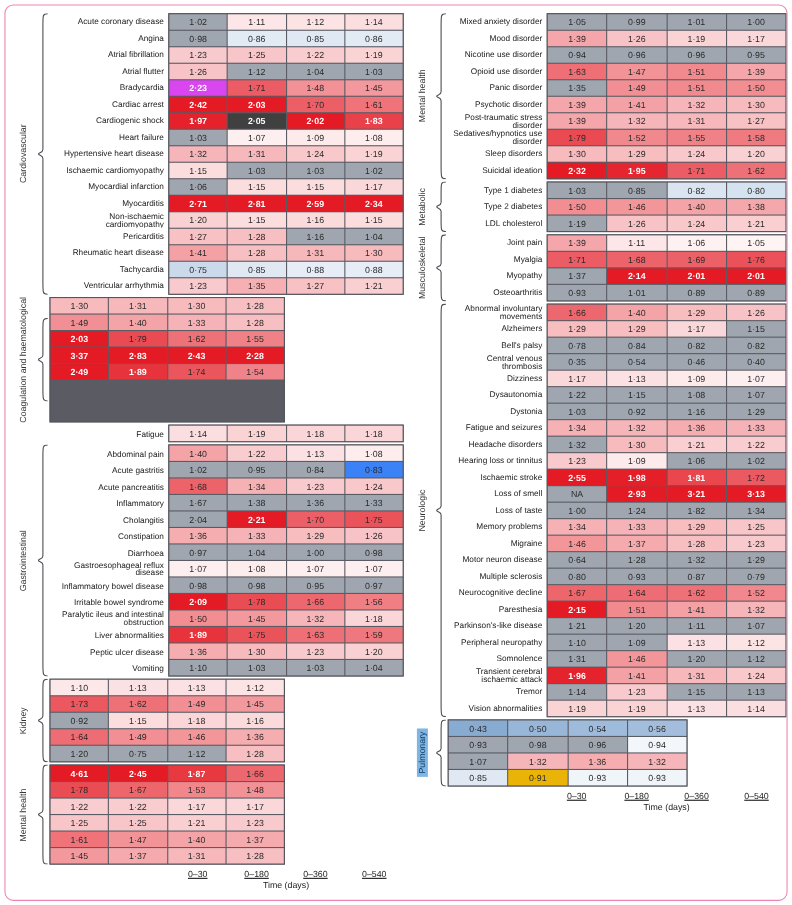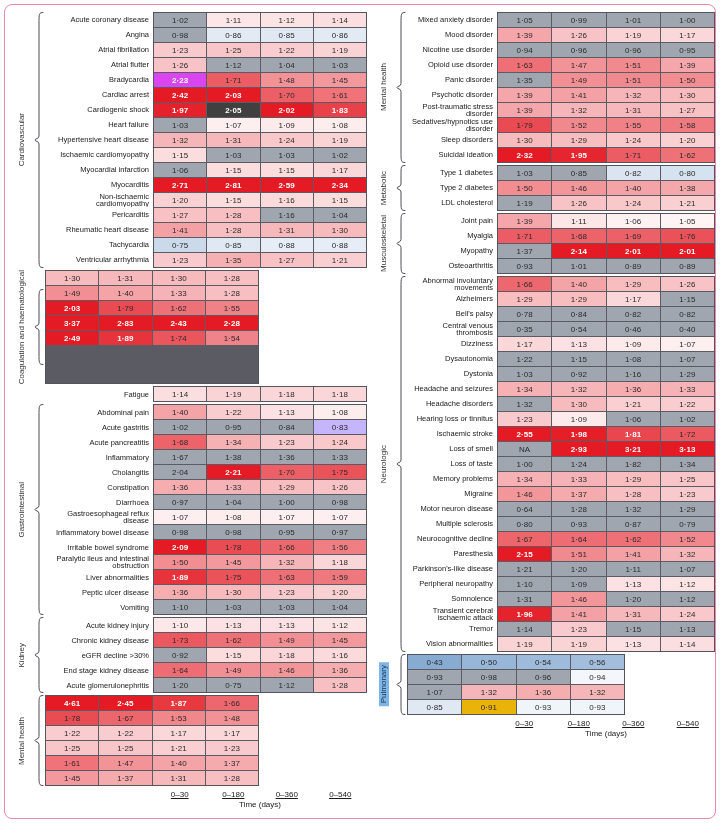--- a/index.html
+++ b/index.html
@@ -205,21 +205,21 @@
             <div class="row-label">Vomiting</div>
           </div>
           <div class="cells">
             <div class="cell" style="background: rgb(244, 163, 167);">1·40</div>
             <div class="cell" style="background: rgb(249, 205, 207);">1·22</div>
             <div class="cell" style="background: rgb(251, 225, 227);">1·13</div>
             <div class="cell" style="background: rgb(253, 237, 237);">1·08</div>
             <div class="cell" style="background: rgb(159, 166, 175);">1·02</div>
             <div class="cell" style="background: rgb(159, 166, 175);">0·95</div>
             <div class="cell" style="background: rgb(159, 166, 175);">0·84</div>
-            <div class="cell" style="background: #c4b5fd;">0·83</div>
+            <div class="cell" style="background: #3b82f6;">0·83</div>
             <div class="cell" style="background: rgb(237, 99, 106);">1·68</div>
             <div class="cell" style="background: rgb(246, 177, 181);">1·34</div>
             <div class="cell" style="background: rgb(249, 202, 205);">1·23</div>
             <div class="cell" style="background: rgb(249, 200, 202);">1·24</div>
             <div class="cell" style="background: rgb(159, 166, 175);">1·67</div>
             <div class="cell" style="background: rgb(159, 166, 175);">1·38</div>
             <div class="cell" style="background: rgb(159, 166, 175);">1·36</div>
             <div class="cell" style="background: rgb(159, 166, 175);">1·33</div>
             <div class="cell" style="background: rgb(159, 166, 175);">2·04</div>
             <div class="cell w" style="background: rgb(228, 26, 36);">2·21</div>
@@ -265,27 +265,20 @@
         </div>
         <div class="group">
           <div class="cat">
             <span>Kidney</span>
           </div>
           <div class="brace-box">
             <svg width="10" height="76">
               <path d="M9 0.5 C5 0.5 5 1.5 5 12.0 L5 34.0 C5 37.0 1 36.5 1 38.0 C1 39.5 5 39.0 5 42.0 L5 64.0 C5 74.5 5 75.5 9 75.5" fill="none" stroke="#4d4d55" stroke-width="1" stroke-linecap="round"></path>
             </svg>
           </div>
-          <div class="labs">
-            <div class="row-label">Acute kidney injury</div>
-            <div class="row-label">Chronic kidney disease</div>
-            <div class="row-label">eGFR decline &gt;30%</div>
-            <div class="row-label">End stage kidney disease</div>
-            <div class="row-label">Acute glomerulonephritis</div>
-          </div>
           <div class="cells">
             <div class="cell" style="background: rgb(252, 232, 233);">1·10</div>
             <div class="cell" style="background: rgb(251, 225, 227);">1·13</div>
             <div class="cell" style="background: rgb(251, 225, 227);">1·13</div>
             <div class="cell" style="background: rgb(252, 228, 229);">1·12</div>
             <div class="cell" style="background: rgb(235, 88, 95);">1·73</div>
             <div class="cell" style="background: rgb(238, 113, 119);">1·62</div>
             <div class="cell" style="background: rgb(242, 143, 148);">1·49</div>
             <div class="cell" style="background: rgb(243, 152, 156);">1·45</div>
             <div class="cell" style="background: rgb(159, 166, 175);">0·92</div>
@@ -484,21 +477,21 @@
             </svg>
           </div>
           <div class="labs">
             <div class="row-label">Abnormal involuntary movements</div>
             <div class="row-label">Alzheimers</div>
             <div class="row-label">Bell's palsy</div>
             <div class="row-label">Central venous thrombosis</div>
             <div class="row-label">Dizziness</div>
             <div class="row-label">Dysautonomia</div>
             <div class="row-label">Dystonia</div>
-            <div class="row-label">Headache and seizures</div>
+            <div class="row-label">Fatigue and seizures</div>
             <div class="row-label">Headache disorders</div>
             <div class="row-label">Hearing loss or tinnitus</div>
             <div class="row-label">Ischaemic stroke</div>
             <div class="row-label">Loss of smell</div>
             <div class="row-label">Loss of taste</div>
             <div class="row-label">Memory problems</div>
             <div class="row-label">Migraine</div>
             <div class="row-label">Motor neuron disease</div>
             <div class="row-label">Multiple sclerosis</div>
             <div class="row-label">Neurocognitive decline</div>

